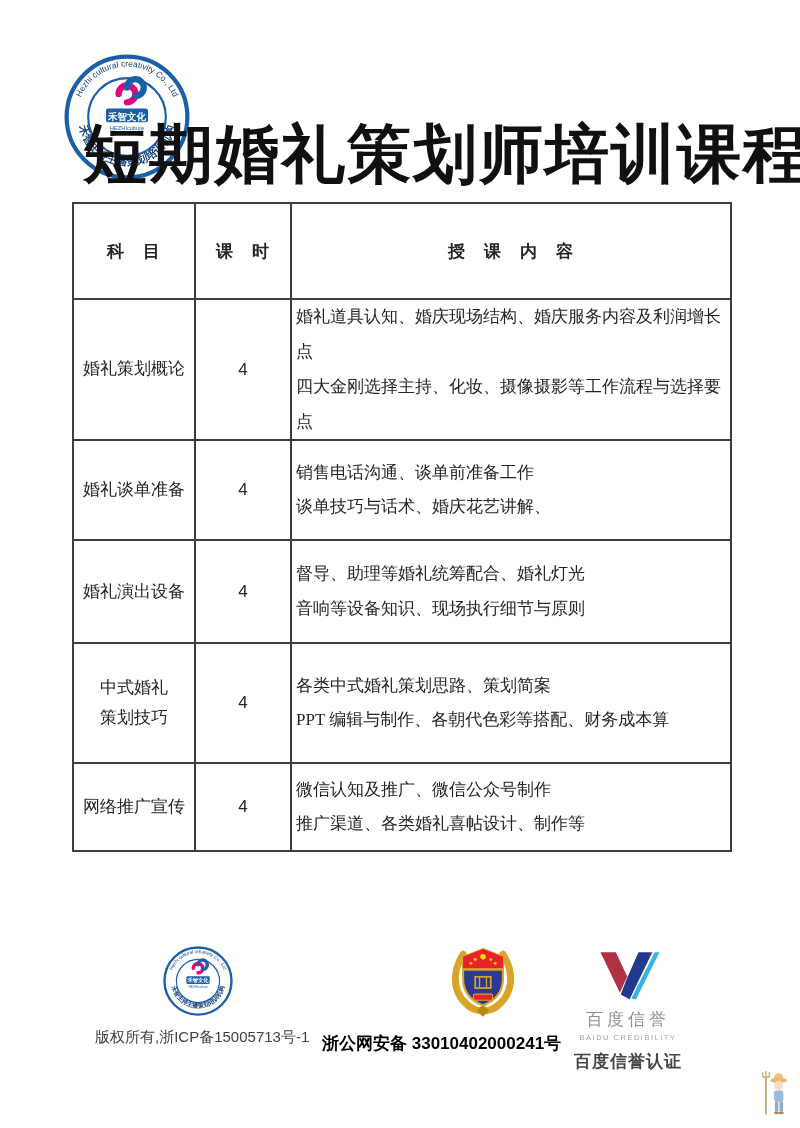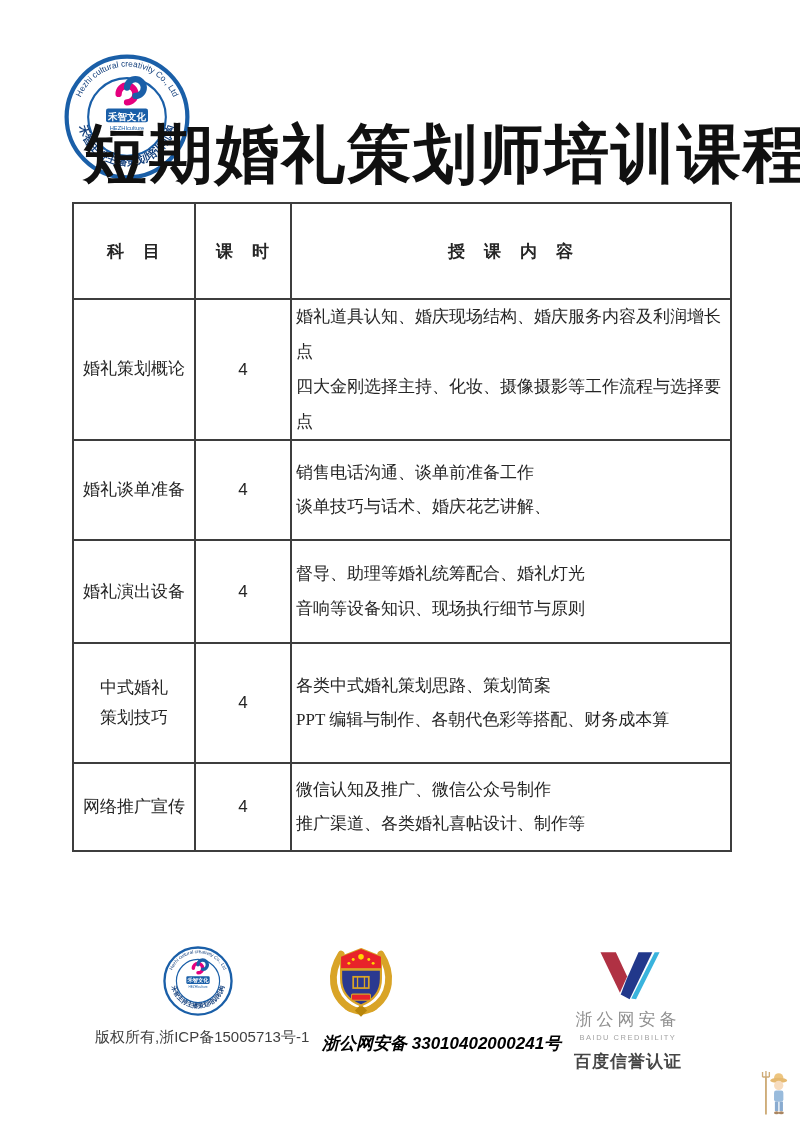--- a/index.html
+++ b/index.html
@@ -38,21 +38,21 @@
   .cell-subject{text-align:center;white-space:pre-line;line-height:1.8;}
   .cell-hours{text-align:center;font-family:"Liberation Sans",sans-serif;font-size:16px;}
   .cell-content{text-align:left;white-space:pre-line;line-height:2.05;margin-left:48px;}
   
   .f-left{position:absolute;left:95px;top:946px;width:205px;text-align:center;}
   .f-left .logo-small{width:70px;height:70px;}
   .f-left .caption{
     margin-top:8px;font-family:"Liberation Sans",sans-serif;
     font-size:15px;color:#3f3f3f;white-space:nowrap;
   }
-  .f-center{position:absolute;left:322px;top:940px;width:200px;text-align:left;font-style:italic;}
+  .f-center{position:absolute;left:322px;top:940px;width:200px;text-align:right;}
   .f-center .badge{width:78px;height:84px;}
   .f-center .caption{
     margin-top:4px;font-family:"Liberation Sans",sans-serif;font-weight:bold;
     font-size:17px;color:#000;white-space:nowrap;
   }
   .f-right{position:absolute;left:566px;top:948px;width:124px;text-align:center;}
   .f-right .vlogo{width:68px;height:54px;}
   .bd-cn{font-size:17px;color:#8f8f8f;letter-spacing:4px;margin-top:2px;white-space:nowrap;}
   .bd-en{font-family:"Liberation Sans",sans-serif;font-size:7.5px;color:#a3a3a3;
          letter-spacing:1.5px;margin-top:2px;white-space:nowrap;}
@@ -186,21 +186,21 @@
   </svg>
   <div class="caption">浙公网安备 33010402000241号</div>
 </div>
 
 <div class="f-right">
   <svg class="vlogo" viewBox="0 0 84 64">
     <polygon points="8,4 27,4 41,34 32,54" fill="#b03143"></polygon>
     <polygon points="55,4 72,4 44,62 33,56 40,38" fill="#21388b"></polygon>
     <polygon points="75,4 81,4 52,62 46,61" fill="#39b3dd"></polygon>
   </svg>
-  <div class="bd-cn">浙公网安备</div>
+  <div class="bd-cn">百度信誉</div>
   <div class="bd-en">BAIDU CREDIBILITY</div>
   <div class="bd-caption">百度信誉认证</div>
 </div>
 
 <div class="watermark">
   <svg class="wm-figure" viewBox="0 0 40 60">
     <line x1="7" y1="10" x2="7" y2="54" stroke="#c9a36a" stroke-width="2.2"></line>
     <path d="M3,10 h8 M3,4 v6 M7,3 v7 M11,4 v6" stroke="#c9a36a" stroke-width="1.6" fill="none"></path>
     <circle cx="22" cy="11" r="5.5" fill="#ecbf72"></circle>
     <ellipse cx="22" cy="14" rx="10" ry="3.2" fill="#e3b261"></ellipse>

